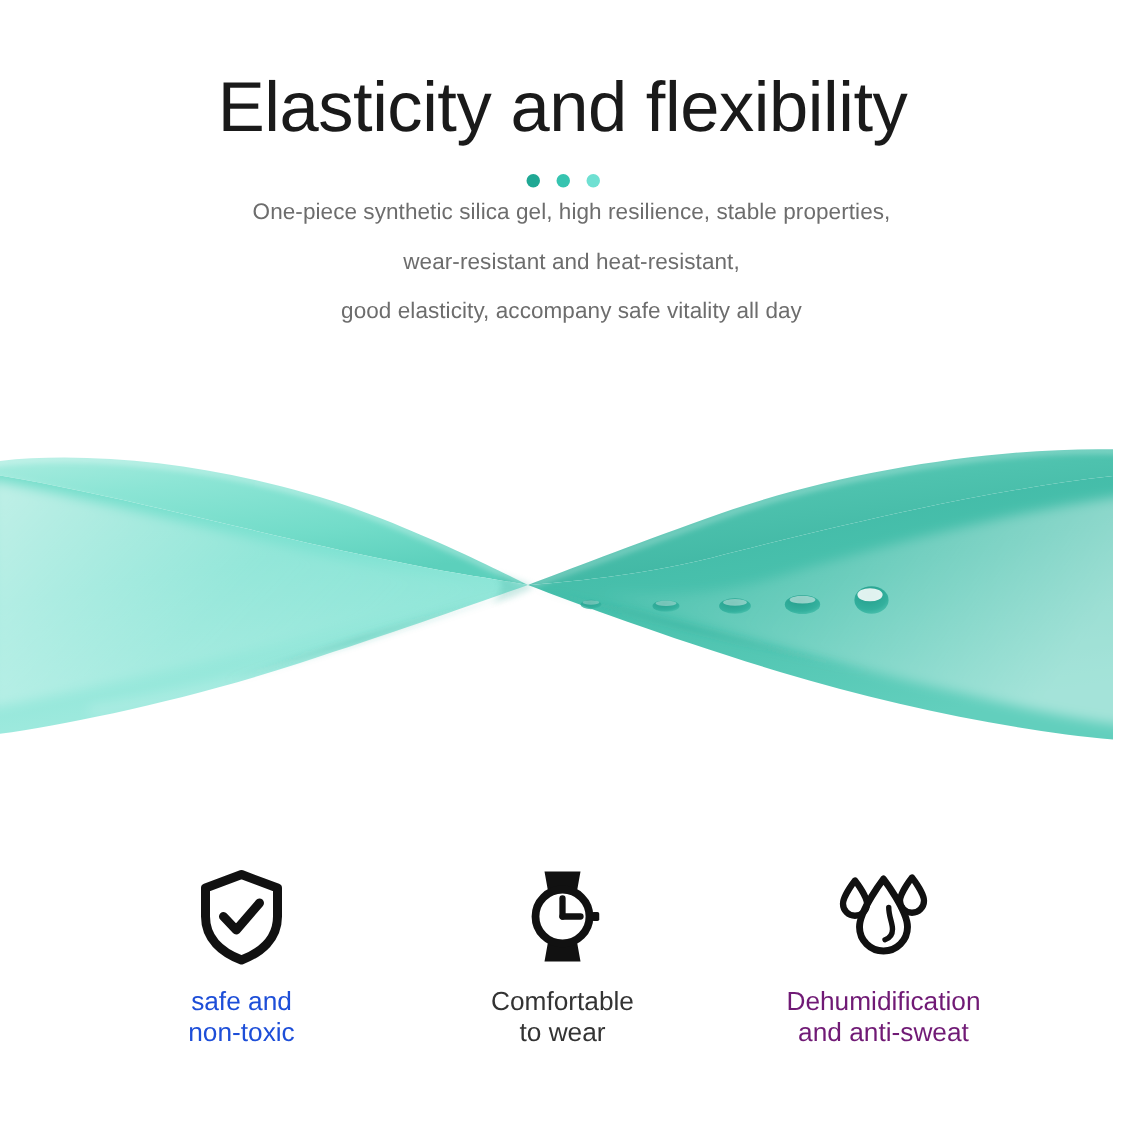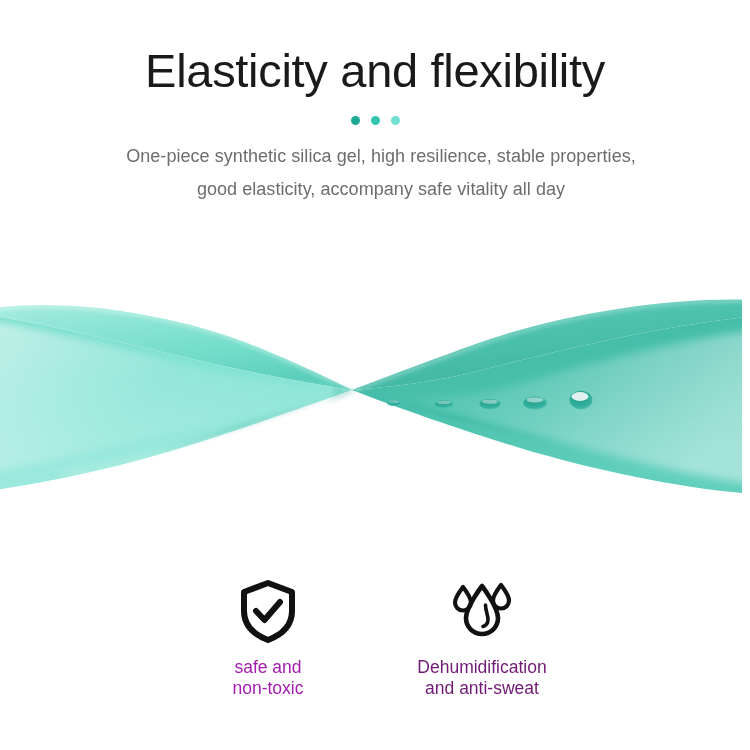--- a/index.html
+++ b/index.html
@@ -51,23 +51,23 @@
     gap: 11px;
   }
   .dot {
     width: 9px;
     height: 9px;
     border-radius: 50%;
     display: block;
   }
 
   .subcopy {
-    margin-top: 15px;
+    margin-top: 0;
     color: #6d6d6d;
-    font-size: 18px;
+    font-size: 15px;
     line-height: 33px;
     font-weight: 400;
     letter-spacing: 0.05px;
     padding-left: 12px;
   }
   .subcopy div { white-space: nowrap; }
 
   
   .photo {
     position: absolute;
@@ -120,20 +120,21 @@
     <h1 class="headline" style="color: rgb(26, 26, 26);">Elasticity and flexibility</h1>
 
     <div class="dots">
       <span class="dot" style="background: rgb(31, 168, 148);"></span>
       <span class="dot" style="background: rgb(54, 196, 176);"></span>
       <span class="dot" style="background: rgb(111, 224, 210);"></span>
     </div>
 
     <div class="subcopy" style="color: rgb(109, 109, 109);">
       <div>One-piece synthetic silica gel, high resilience, stable properties,</div>
+      <div>wear-resistant and heat-resistant,</div>
       <div>good elasticity, accompany safe vitality all day</div>
     </div>
   </div>
 
   <div class="photo">
     <svg width="750" height="260" viewBox="0 0 750 260" xmlns="http://www.w3.org/2000/svg">
       <defs>
 
         <linearGradient id="gLeftTop" x1="0" y1="0" x2="0.55" y2="1">
           <stop offset="0%" stop-color="#a8ecdf"></stop>
@@ -248,24 +249,44 @@
 
   <div class="features">
 
     <div class="feature">
       <div class="feature-icon">
         <svg width="66" height="66" viewBox="0 0 66 66" xmlns="http://www.w3.org/2000/svg">
           <path d="M33 5 L9 14 L9 33 C9 48 20 57 33 62 C46 57 57 48 57 33 L57 14 Z" fill="none" stroke="#111111" stroke-width="6" stroke-linejoin="round" stroke-linecap="round"></path>
           <path d="M21 33 L29.5 42 L45 24" fill="none" stroke="#111111" stroke-width="6" stroke-linecap="round" stroke-linejoin="round"></path>
         </svg>
       </div>
-      <div class="feature-label" style="color: #a21caf;">safe and
+      <div class="feature-label" style="color: #1d4ed8;">safe and
 non-toxic</div>
     </div>
 
+    <div class="feature">
+      <div class="feature-icon">
+        <svg width="66" height="66" viewBox="0 0 66 66" xmlns="http://www.w3.org/2000/svg">
+
+          <path d="M21 3 L45 3 L42.5 17 C38.5 14.5 35.5 13.5 33 13.5 C30.5 13.5 27.5 14.5 23.5 17 Z" fill="#111111"></path>
+
+          <path d="M23.5 49 C27.5 51.5 30.5 52.5 33 52.5 C35.5 52.5 38.5 51.5 42.5 49 L45 63 L21 63 Z" fill="#111111"></path>
+
+          <rect x="52.5" y="30" width="5" height="6" rx="1.2" fill="#111111"></rect>
+
+          <circle cx="33" cy="33" r="18" fill="none" stroke="#111111" stroke-width="5.2"></circle>
+
+          <path d="M33 33 L33 21" fill="none" stroke="#111111" stroke-width="4.2" stroke-linecap="round"></path>
+
+          <path d="M33 33 L45 33" fill="none" stroke="#111111" stroke-width="4.2" stroke-linecap="round"></path>
+        </svg>
+      </div>
+      <div class="feature-label" style="color: rgb(51, 51, 51);">Comfortable
+to wear</div>
+    </div>
 
     <div class="feature">
       <div class="feature-icon">
         <svg width="72" height="66" viewBox="0 0 72 66" xmlns="http://www.w3.org/2000/svg">
 
           <path d="M17 9 C17 9 9 19.5 9 24.5 C9 29 12.6 32.5 17 32.5
                    C21.4 32.5 25 29 25 24.5 C25 19.5 17 9 17 9 Z" fill="none" stroke="#111111" stroke-width="4.2" stroke-linejoin="round"></path>
 
           <path d="M55 7 C55 7 47 17.5 47 22.5 C47 27 50.6 30.5 55 30.5
                    C59.4 30.5 63 27 63 22.5 C63 17.5 55 7 55 7 Z" fill="none" stroke="#111111" stroke-width="4.2" stroke-linejoin="round"></path>

